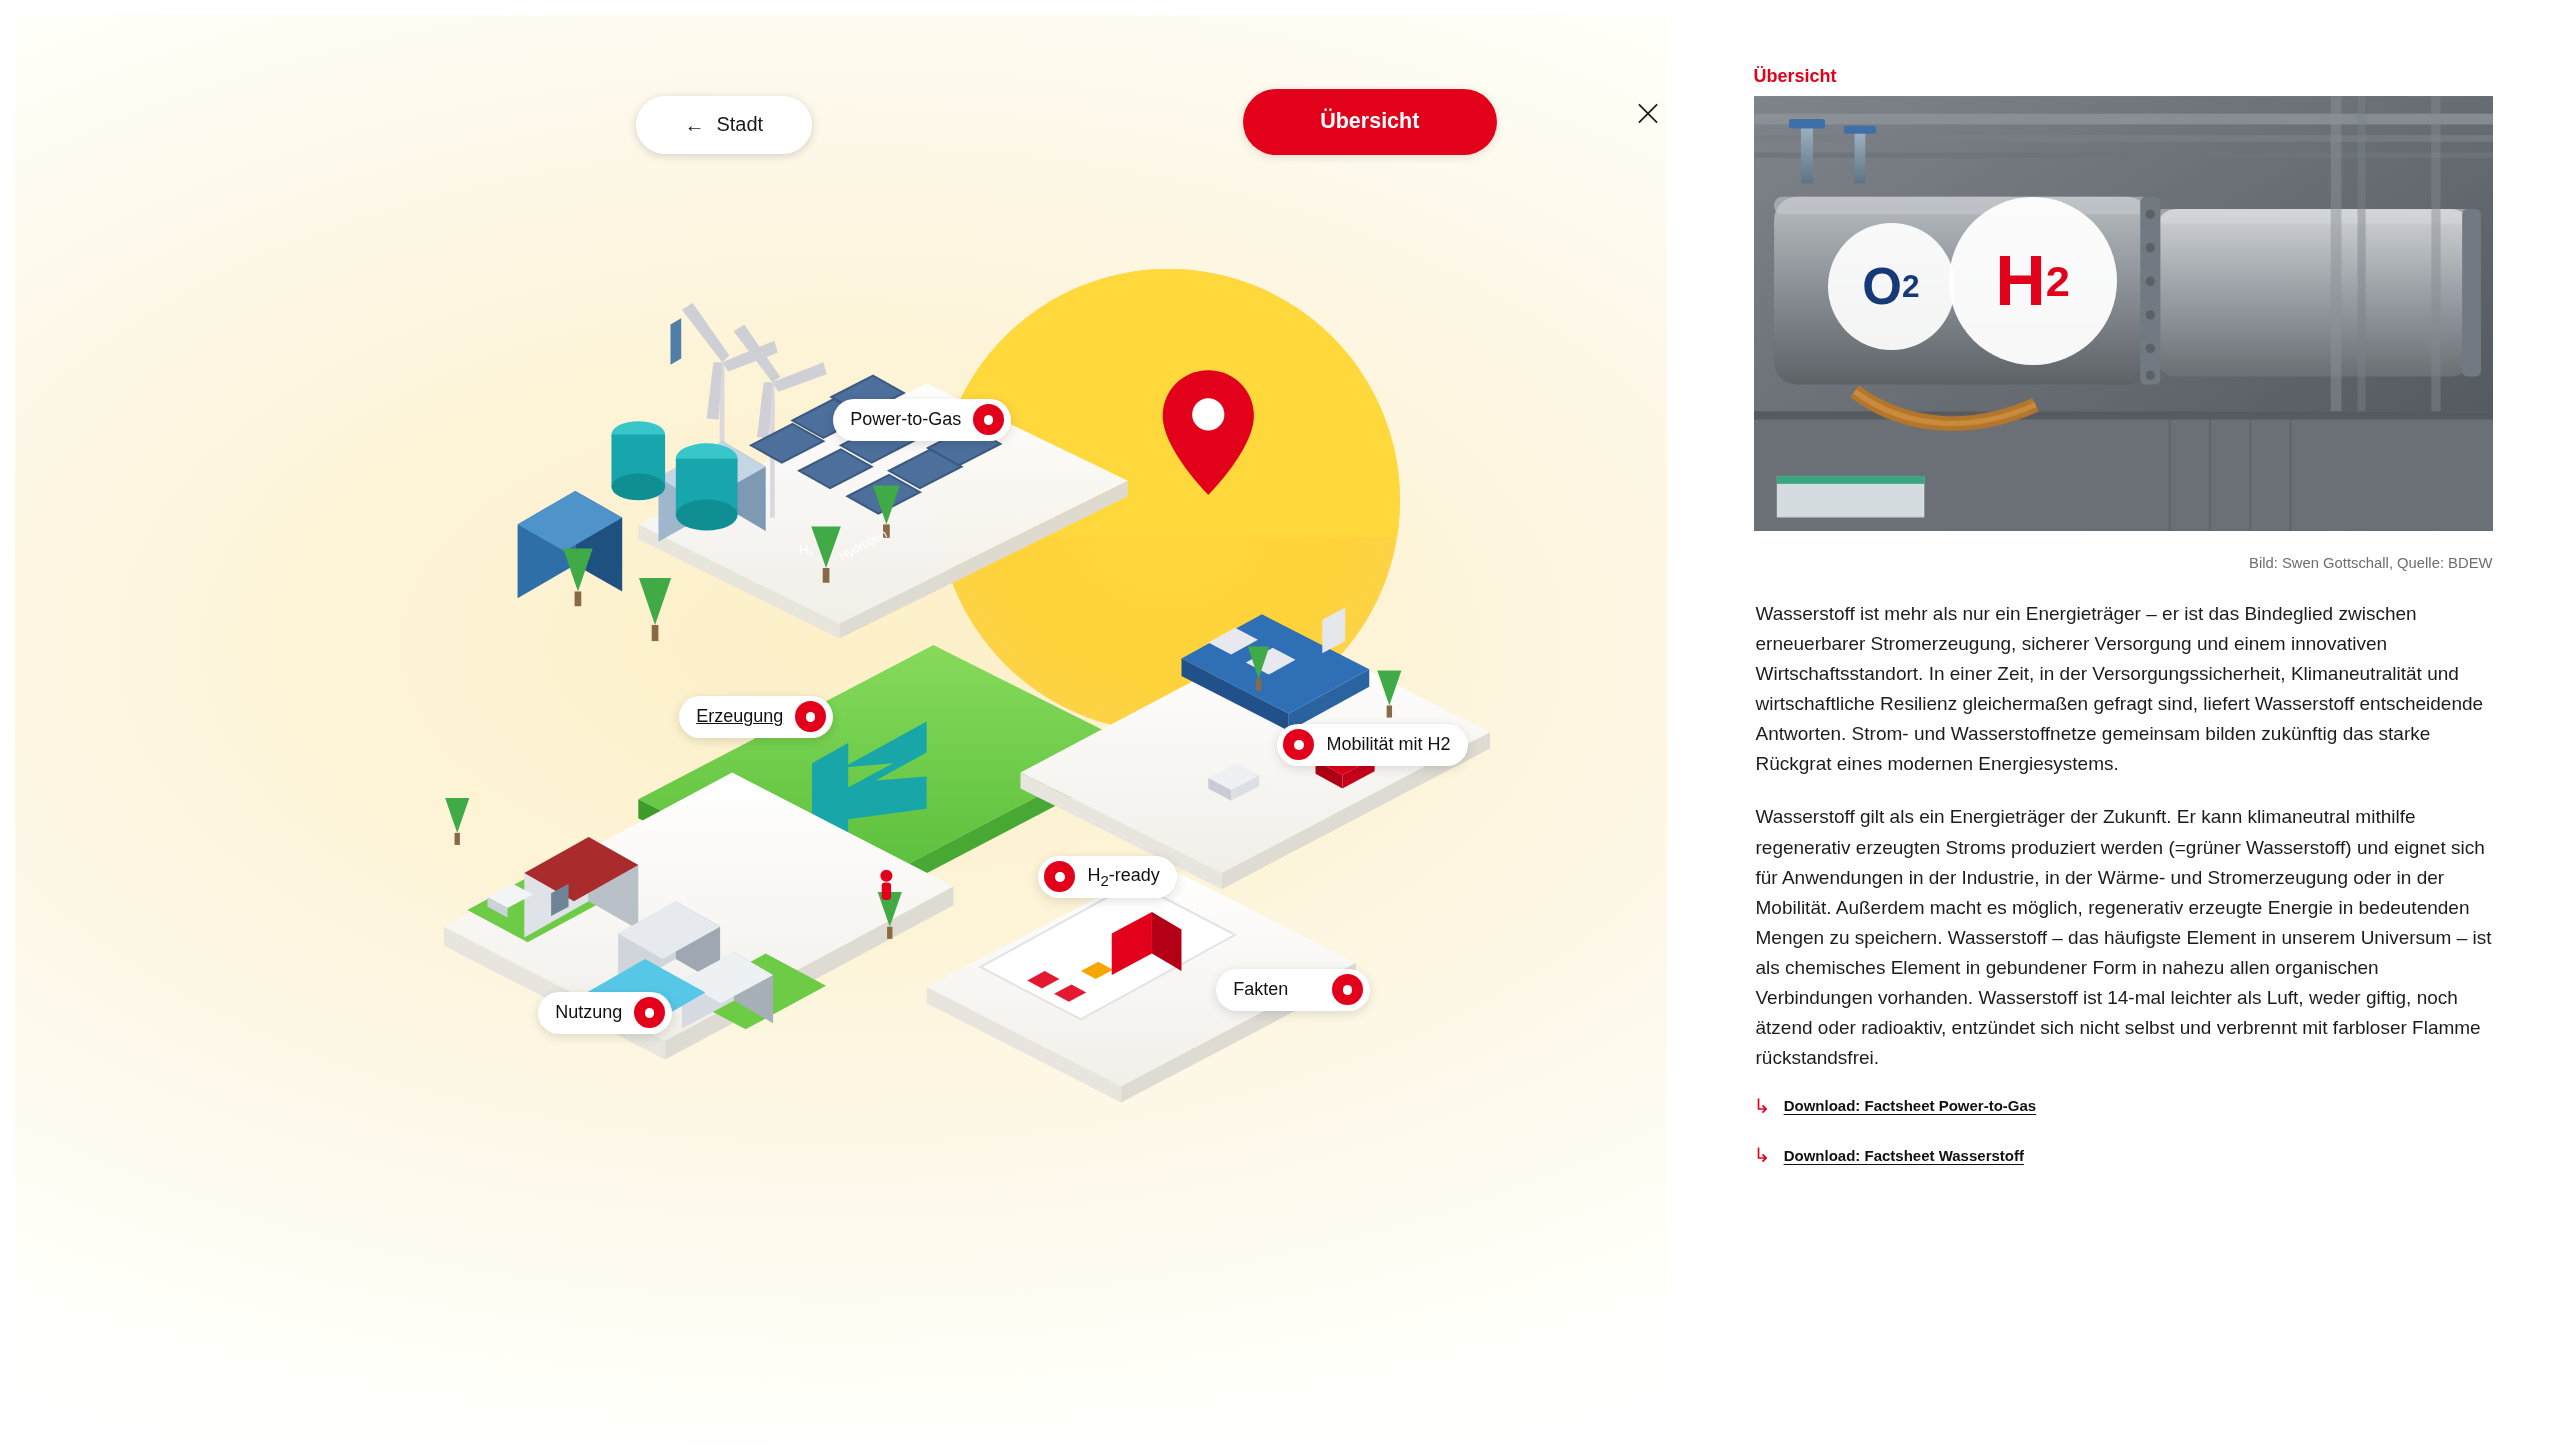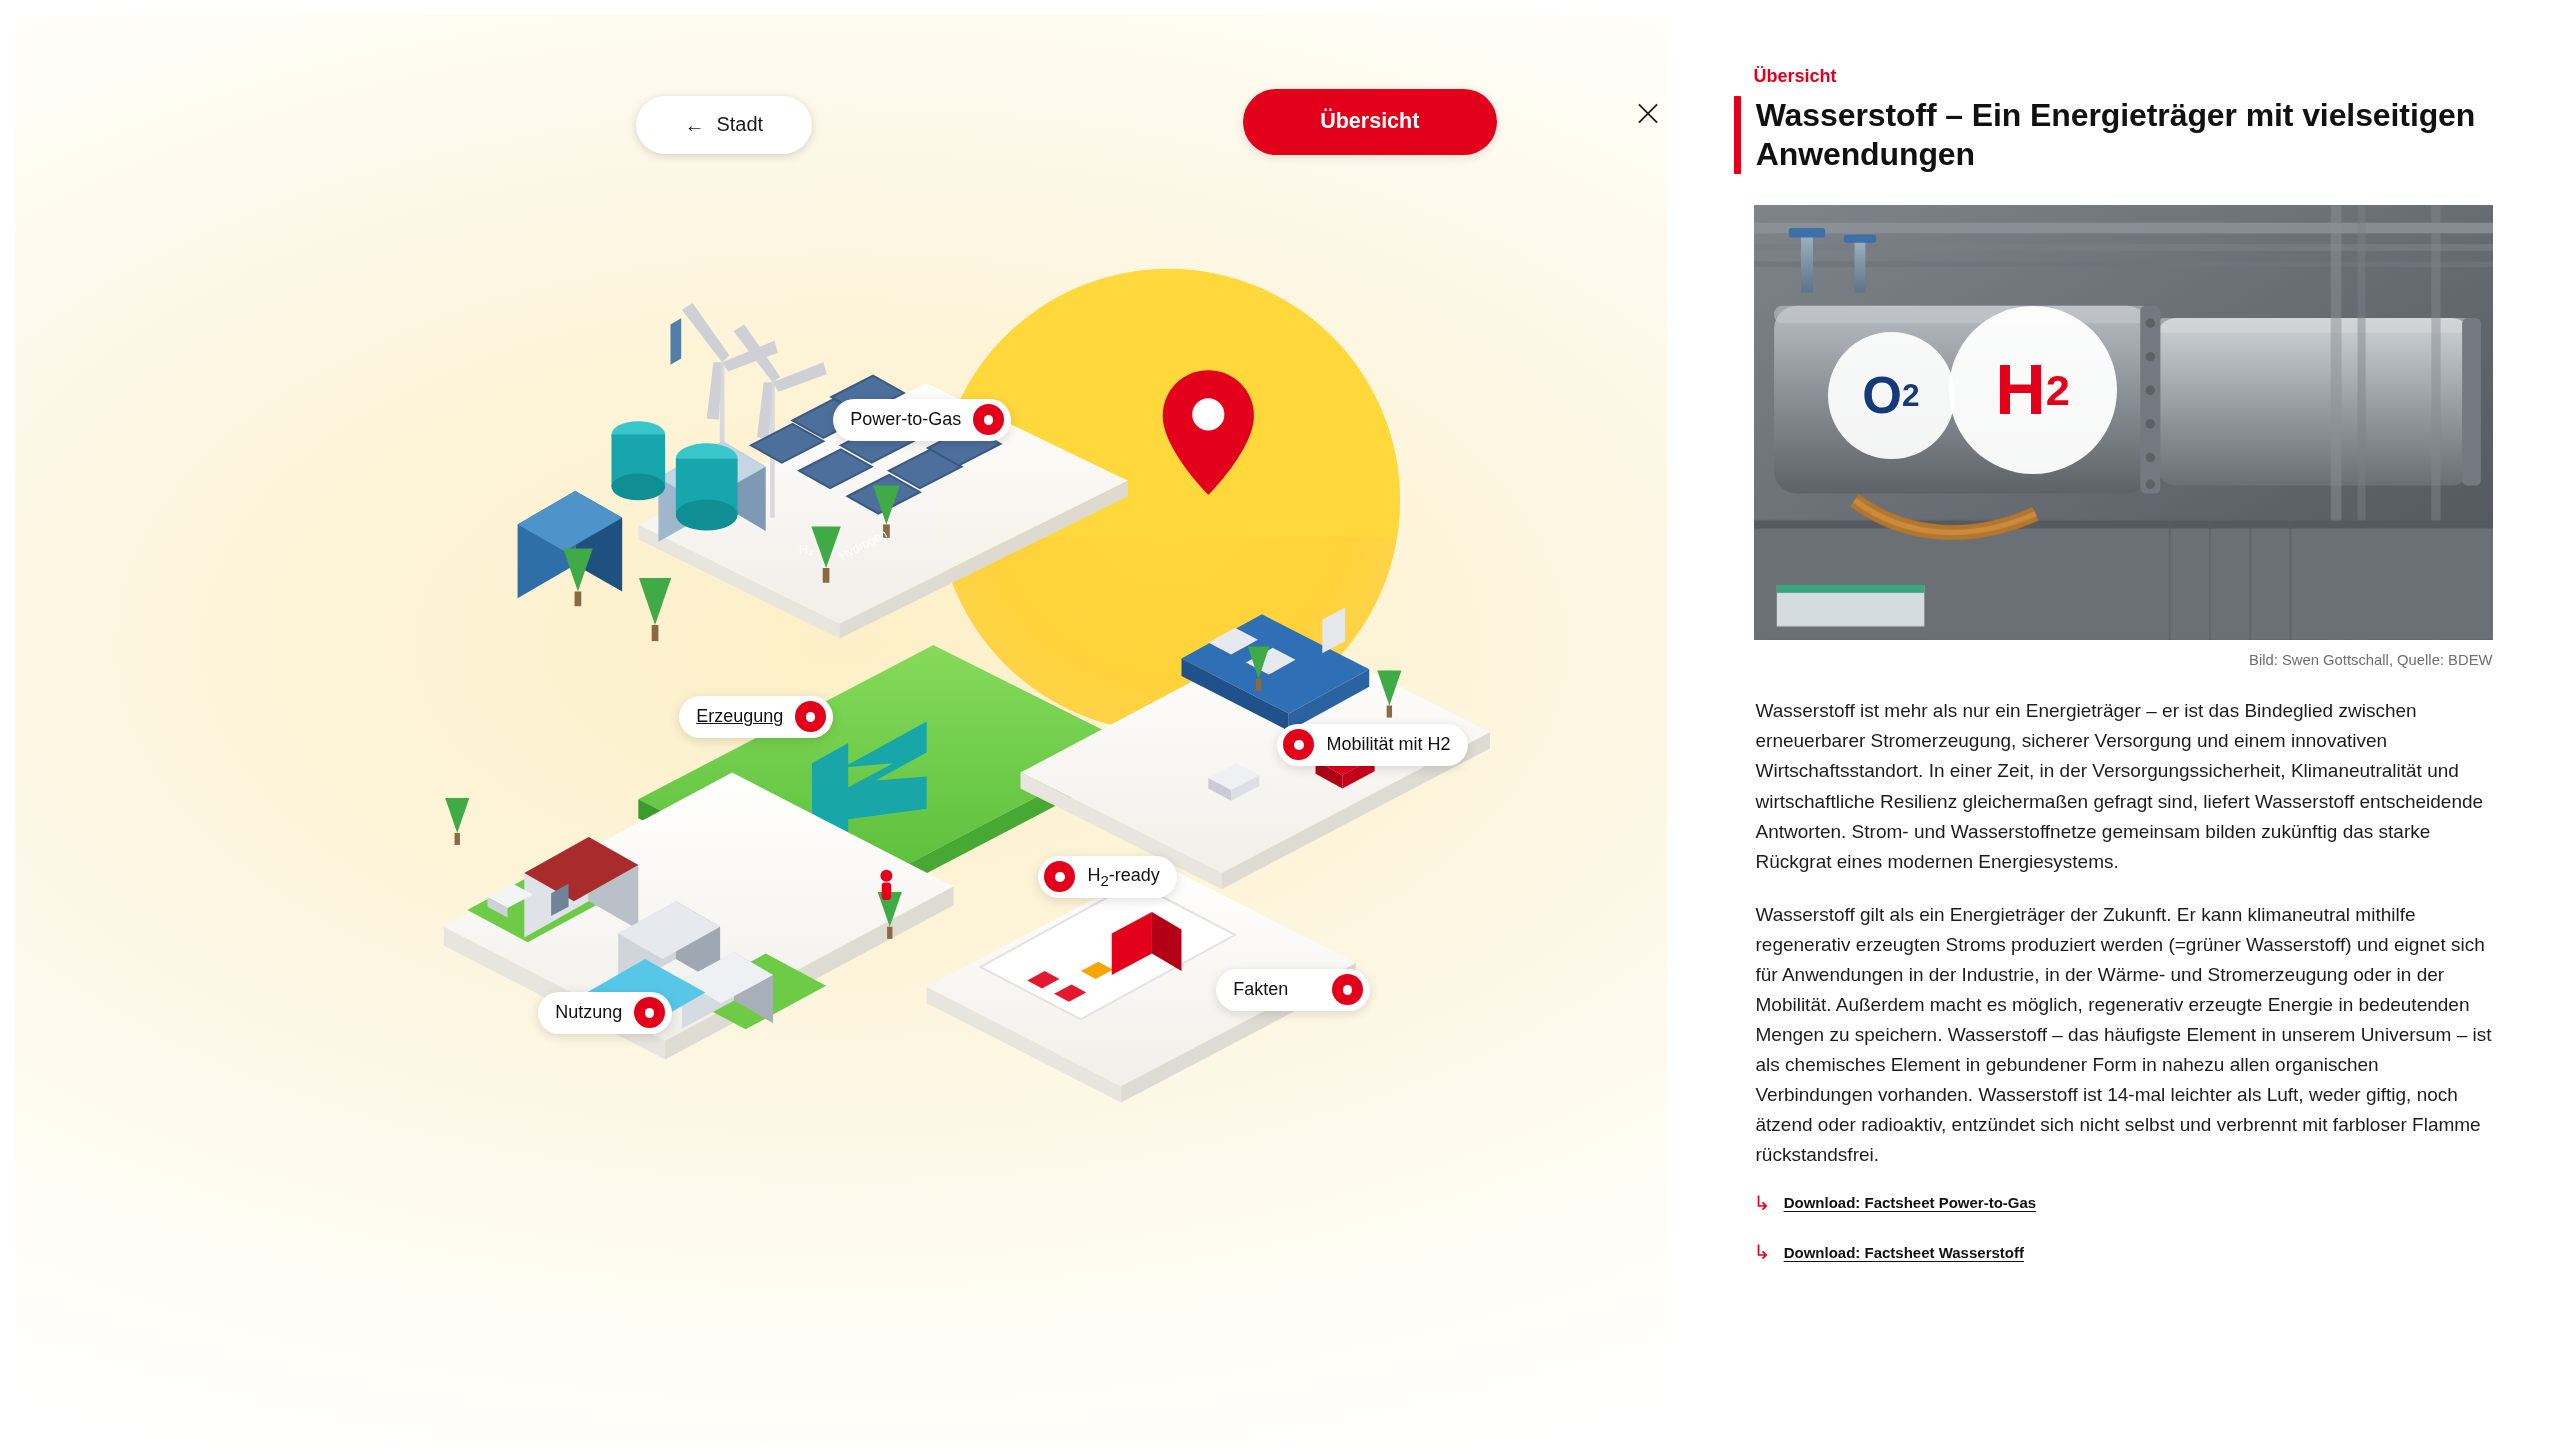--- a/index.html
+++ b/index.html
@@ -171,21 +171,21 @@
     height: 435px;
     border-radius: 1.3px;
     position: relative;
     overflow: hidden;
     background: linear-gradient(160deg,#8f9398 0%, #6e7377 40%, #585c60 100%);
   }
   .figure-caption {
     font-size: 14.8px;
     color: #6e6e6e;
     text-align: right;
-    margin-top: 12px;
+    margin-top: 24px;
     width: 739px;
   }
 
   .body-text {
     margin: 28px 0 0 20px;
     width: 739px;
     font-size: 19px;
     line-height: 1.58;
     color: #1c1c1c;
   }
@@ -501,24 +501,20 @@
     <svg width="27" height="27" viewBox="0 0 40 40">
       <line x1="6" y1="6" x2="34" y2="34" stroke="#1a1a1a" stroke-width="2.6"></line>
       <line x1="34" y1="6" x2="6" y2="34" stroke="#1a1a1a" stroke-width="2.6"></line>
     </svg>
   </button>
 
   <aside class="panel">
 
     <div class="eyebrow">Übersicht</div>
 
-    <div class="title-wrap">
-      <div class="title-bar"></div>
-      <h1 class="panel-title">Wasserstoff – Ein Energieträger mit vielseitigen Anwendungen</h1>
-    </div>
 
     <figure class="figure">
       <div class="figure-img">
         
         <svg width="739" height="435" viewBox="0 0 1102 648">
           <defs>
             <linearGradient id="metal" x1="0" y1="0" x2="0" y2="1">
               <stop offset="0%" stop-color="#b7bcc1"></stop>
               <stop offset="45%" stop-color="#8d9398"></stop>
               <stop offset="100%" stop-color="#5d6267"></stop>

